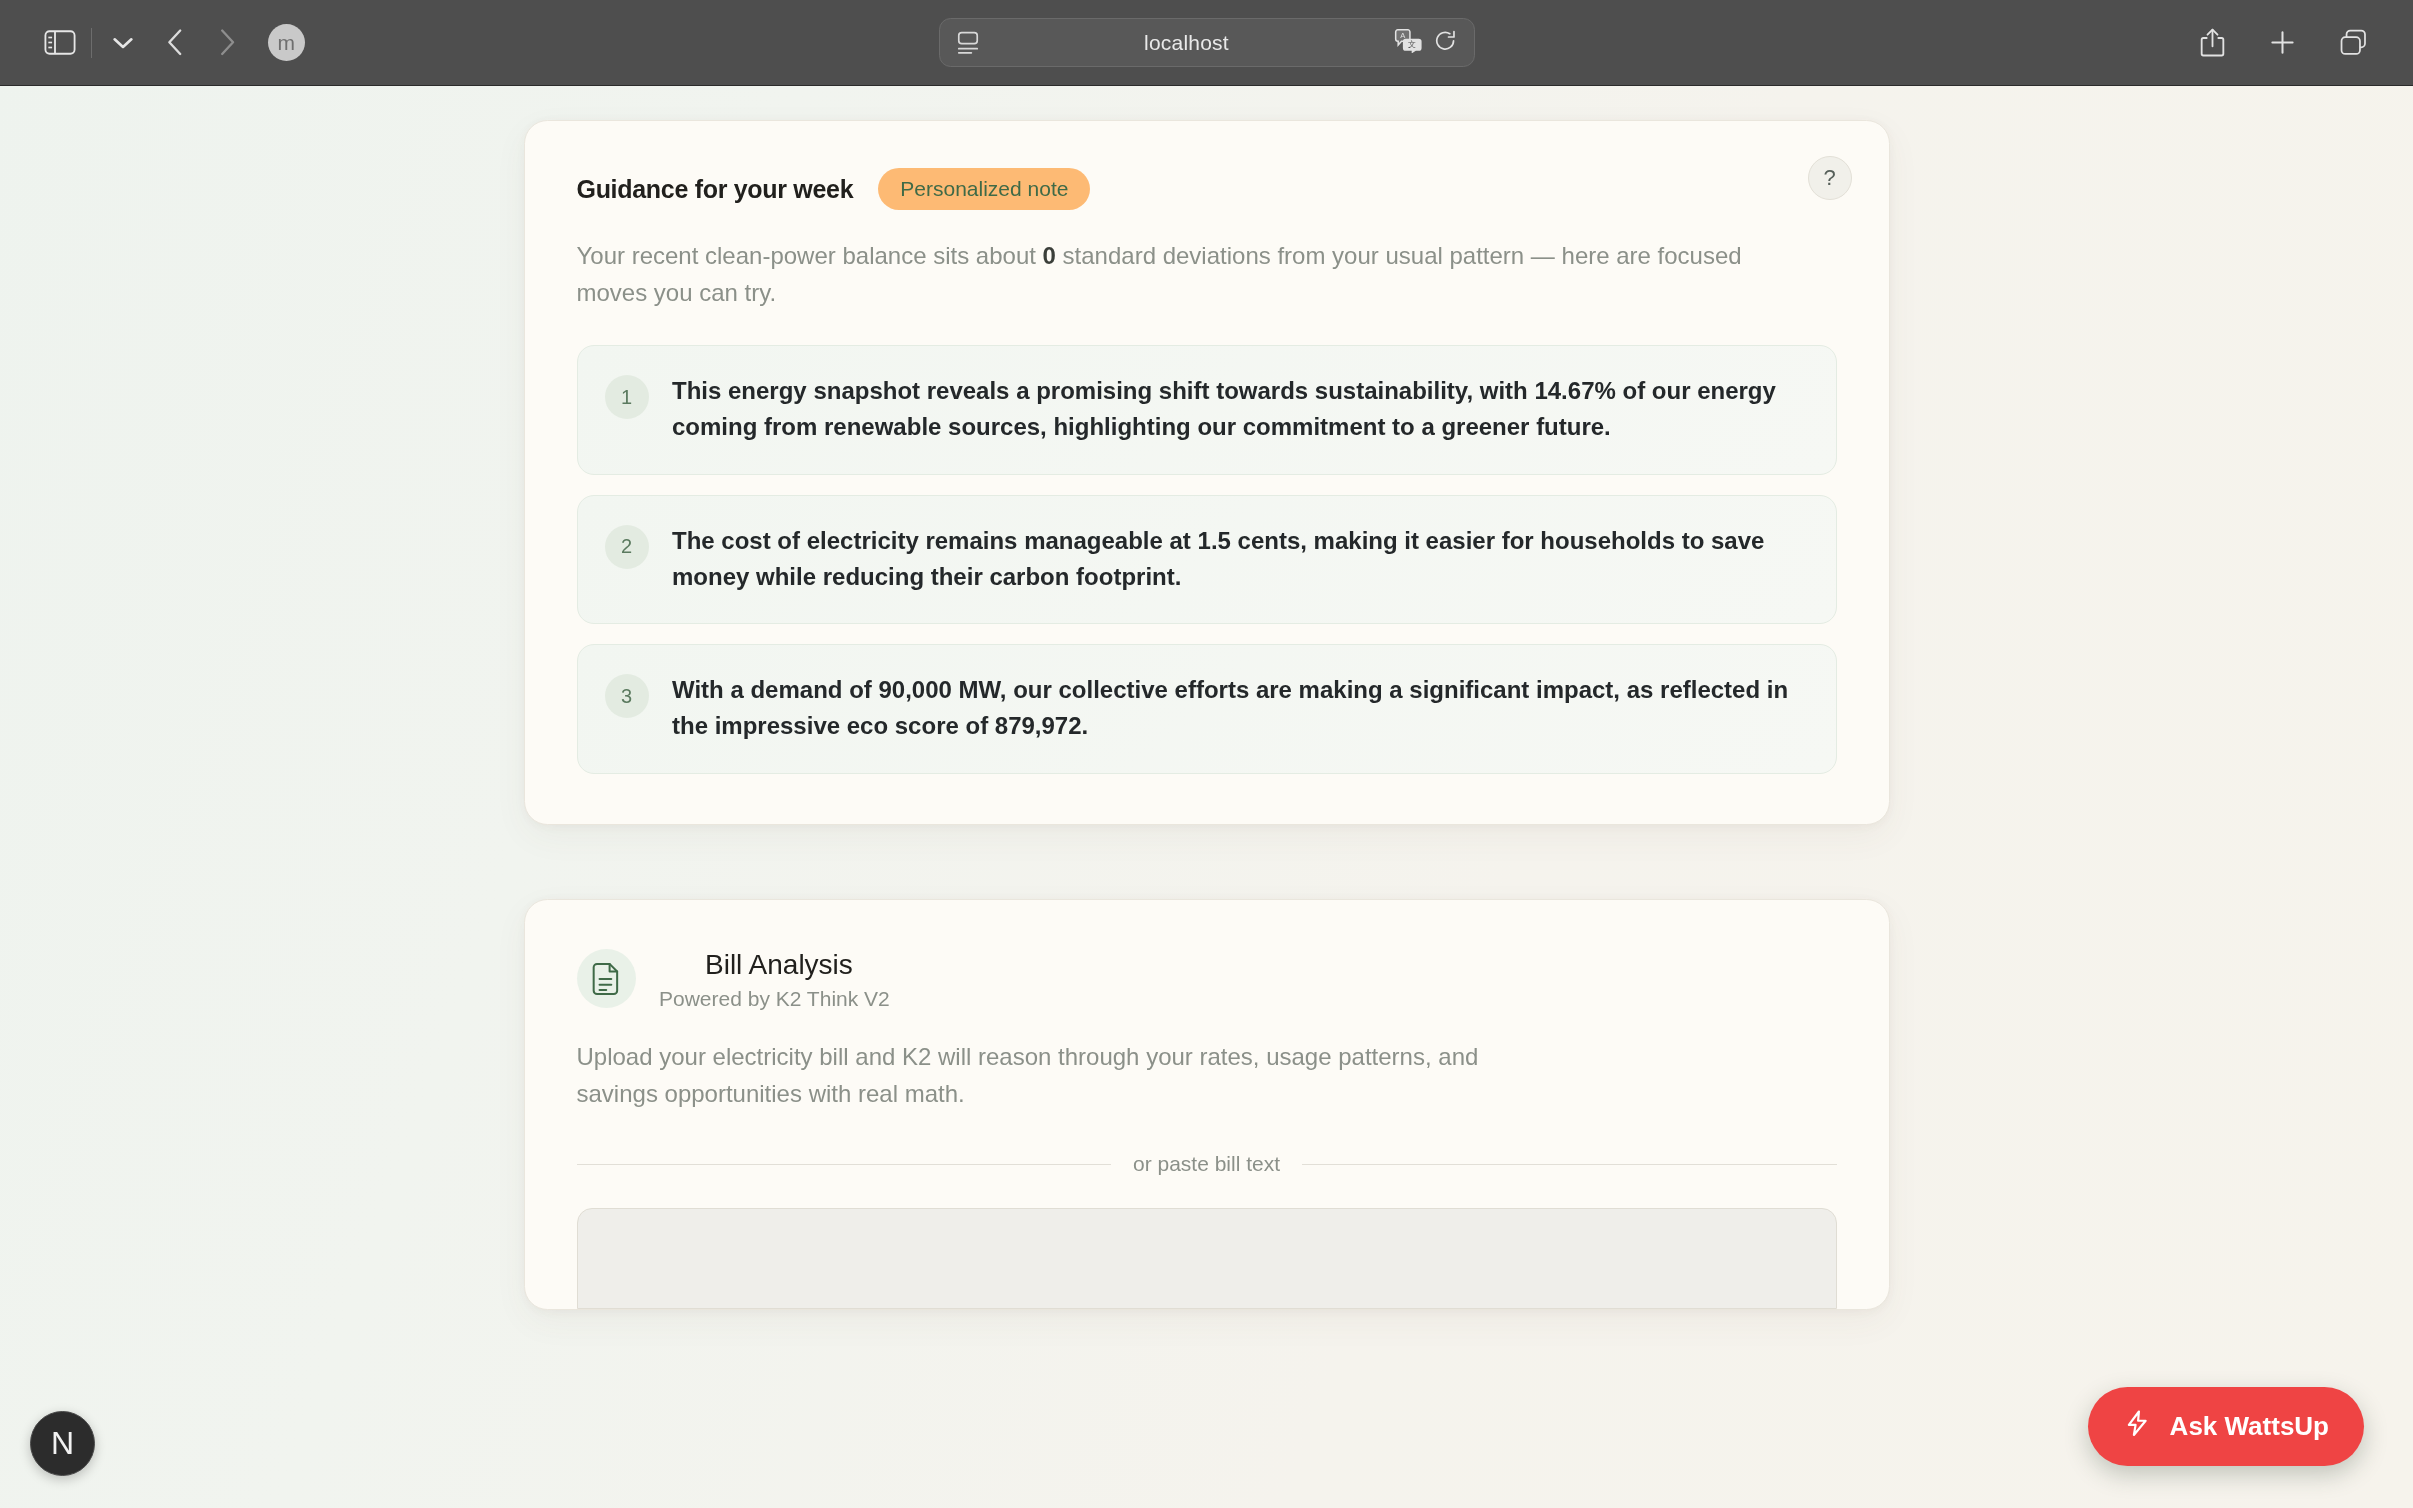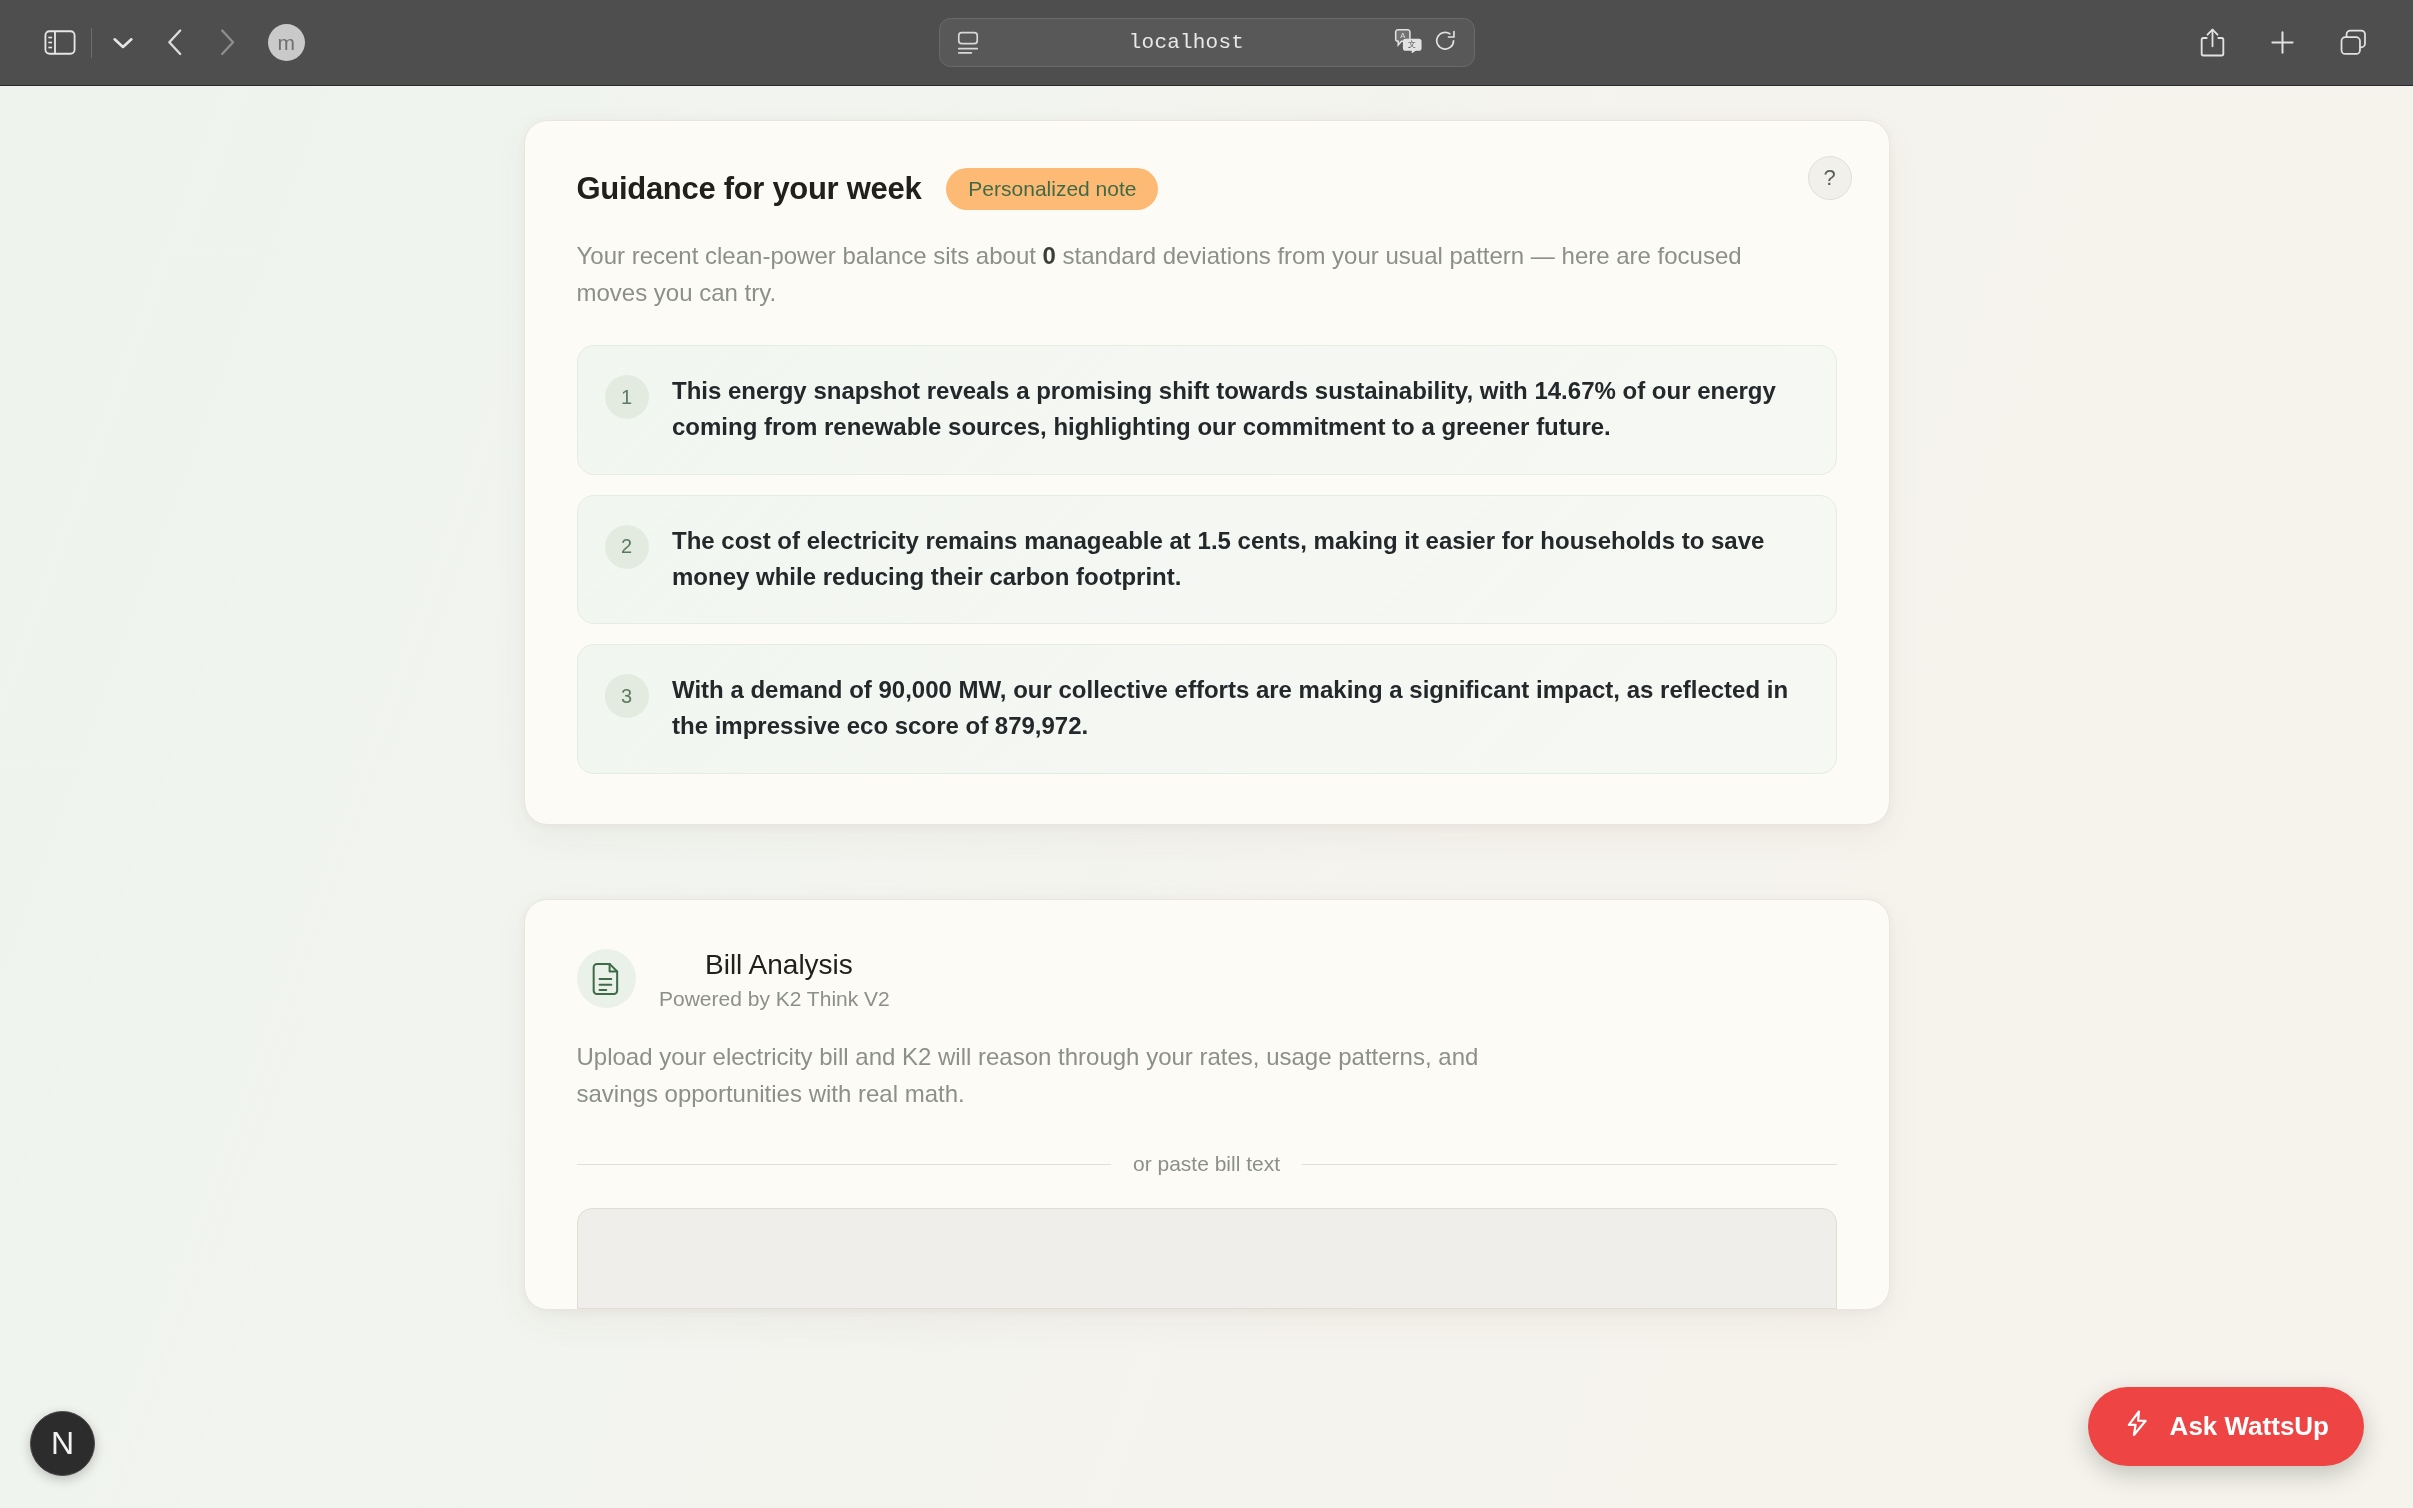--- a/index.html
+++ b/index.html
@@ -58,21 +58,20 @@
     display: flex; align-items: center;
     padding: 0 17px;
     position: relative;
   }
   .urlbar .url-text {
     flex: 1;
     text-align: center;
     color: #e9e9e9;
     font-size: 21px;
     letter-spacing: 0.2px;
-    font-family: Liberation Mono, monospace;
   }
   .urlbar-left-icons { display: flex; align-items: center; }
   .urlbar-right-icons { display: flex; align-items: center; gap: 11.7px; }
   .chrome-right {
     margin-left: auto;
     display: flex; align-items: center; gap: 18.4px;
   }
 
   
   .page {
@@ -92,21 +91,21 @@
     box-shadow: 0 1.7px 8.4px rgba(90,80,60,0.045), 0 11.7px 34px rgba(90,80,60,0.05);
     position: relative;
   }
 
   
   .guidance-card { padding: 47px 52px 50px 52px; }
   .guidance-head {
     display: flex; align-items: center; gap: 25px;
   }
   .guidance-title {
-    font-size: 31px;
+    font-size: 25px;
     font-weight: bold;
     color: #21201d;
     letter-spacing: -0.3px;
   }
   .badge {
     background: #fdba74;
     color: #3f6a47;
     font-size: 21px;
     padding: 9.2px 22px;
     border-radius: 837px;

